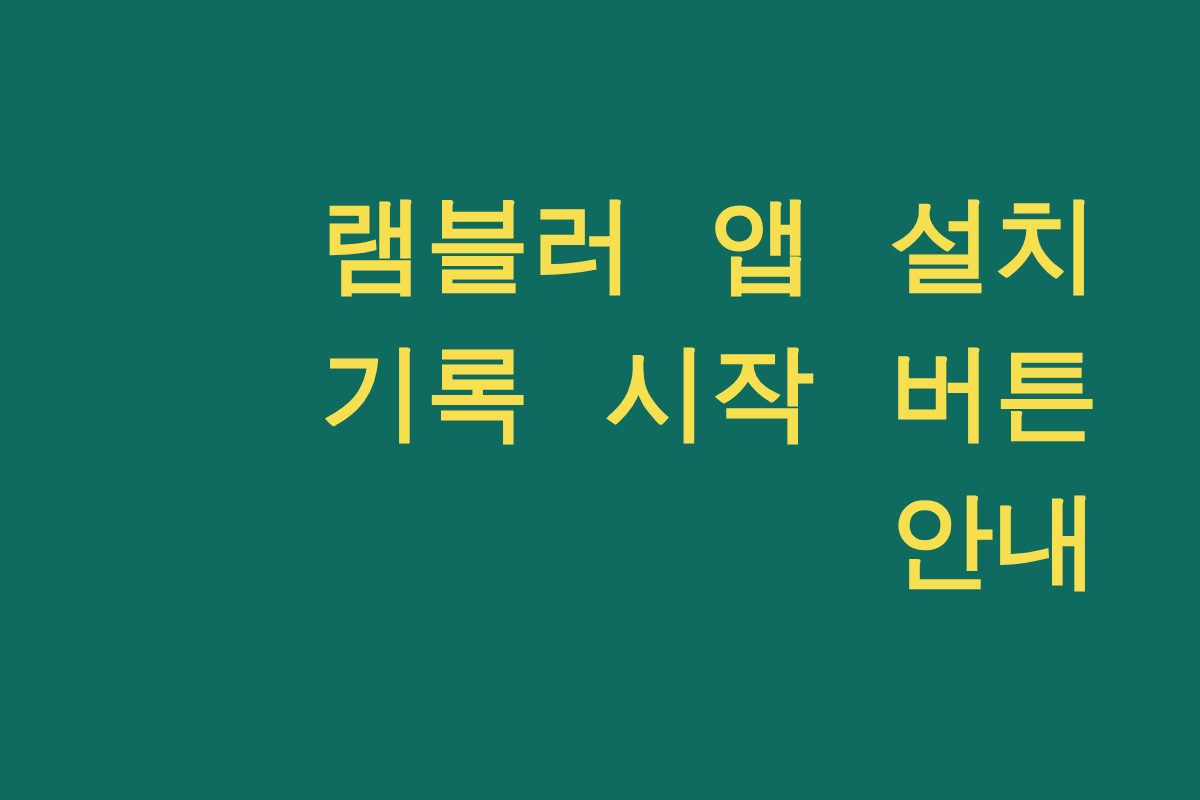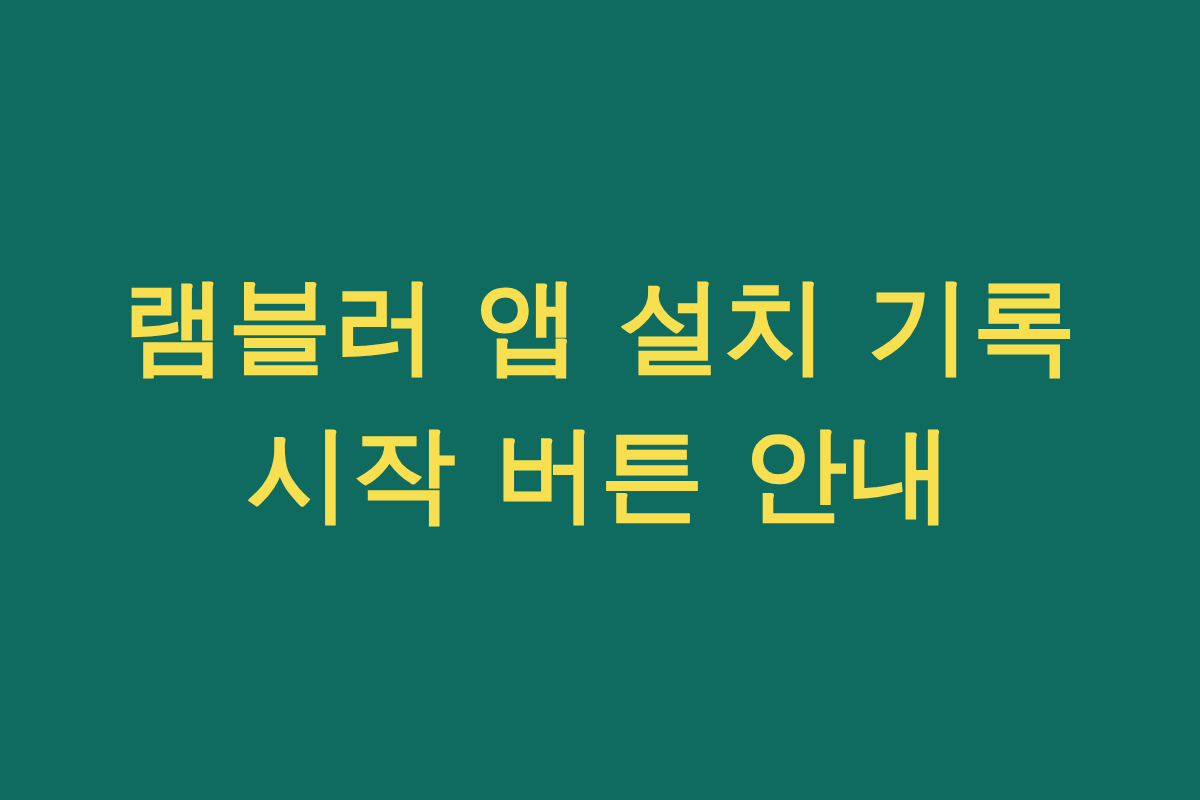--- a/index.html
+++ b/index.html
@@ -24,23 +24,23 @@
     align-items: center;
     justify-content: center;
     background: #0F6B60;
   }
 
   #headline {
     display: block;
     width: 1000px;
     margin: 0;
     padding: 0;
-    text-align: center;
+    text-align: right;
     color: #F7DF4F;
-    font-family: Liberation Serif, serif;
+    font-family: Liberation Mono, monospace;
     font-size: 104px;
     font-weight: 700;
     line-height: 1.42;
     letter-spacing: 0.012em;
     word-spacing: 0.10em;
     white-space: normal;
     word-break: keep-all;
     overflow-wrap: break-word;
     -webkit-font-smoothing: antialiased;
     text-rendering: optimizeLegibility;

